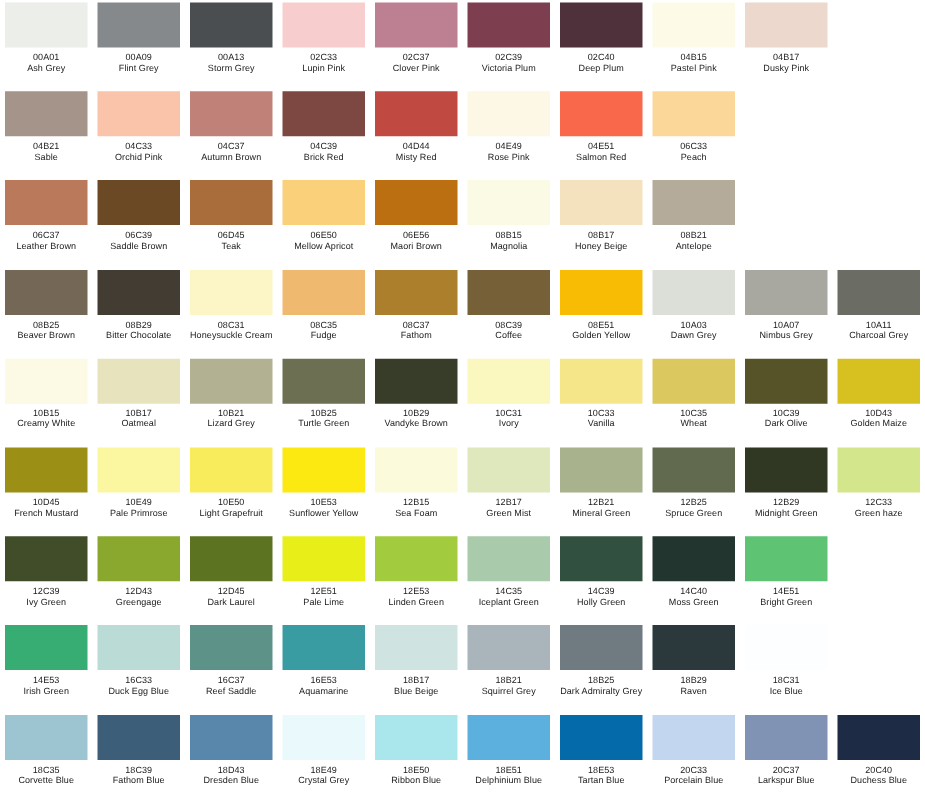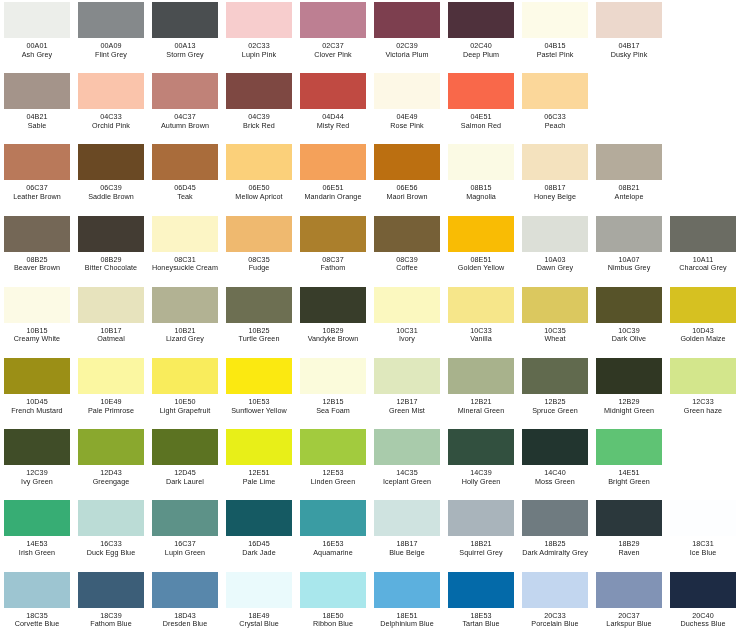--- a/index.html
+++ b/index.html
@@ -204,27 +204,20 @@
       </div>
     </div>
     <div class="swatch-cell">
       <span class="swatch-chip" title="#fbd07a" style="background: rgb(251, 208, 122);"></span>
       <div class="swatch-caption">
         <span class="swatch-code">06E50</span>
         <span class="swatch-name">Mellow Apricot</span>
       </div>
     </div>
     <div class="swatch-cell">
-      <span class="swatch-chip" title="#f4a15a" style="background: rgb(244, 161, 90);"></span>
-      <div class="swatch-caption">
-        <span class="swatch-code">06E51</span>
-        <span class="swatch-name">Mandarin Orange</span>
-      </div>
-    </div>
-    <div class="swatch-cell">
       <span class="swatch-chip" title="#bb6f11" style="background: rgb(187, 111, 17);"></span>
       <div class="swatch-caption">
         <span class="swatch-code">06E56</span>
         <span class="swatch-name">Maori Brown</span>
       </div>
     </div>
     <div class="swatch-cell">
       <span class="swatch-chip" title="#fbfae4" style="background: rgb(251, 250, 228);"></span>
       <div class="swatch-caption">
         <span class="swatch-code">08B15</span>
@@ -534,28 +527,21 @@
       <span class="swatch-chip" title="#bbdcd6" style="background: rgb(187, 220, 214);"></span>
       <div class="swatch-caption">
         <span class="swatch-code">16C33</span>
         <span class="swatch-name">Duck Egg Blue</span>
       </div>
     </div>
     <div class="swatch-cell">
       <span class="swatch-chip" title="#5d9288" style="background: rgb(93, 146, 136);"></span>
       <div class="swatch-caption">
         <span class="swatch-code">16C37</span>
-        <span class="swatch-name">Lupin Green</span>
-      </div>
-    </div>
-    <div class="swatch-cell">
-      <span class="swatch-chip" title="#155a63" style="background: rgb(21, 90, 99);"></span>
-      <div class="swatch-caption">
-        <span class="swatch-code">16D45</span>
-        <span class="swatch-name">Dark Jade</span>
+        <span class="swatch-name">Reef Saddle</span>
       </div>
     </div>
     <div class="swatch-cell">
       <span class="swatch-chip" title="#3a9ca3" style="background: rgb(58, 156, 163);"></span>
       <div class="swatch-caption">
         <span class="swatch-code">16E53</span>
         <span class="swatch-name">Aquamarine</span>
       </div>
     </div>
     <div class="swatch-cell">
@@ -612,21 +598,21 @@
       <span class="swatch-chip" title="#5887ab" style="background: rgb(88, 135, 171);"></span>
       <div class="swatch-caption">
         <span class="swatch-code">18D43</span>
         <span class="swatch-name">Dresden Blue</span>
       </div>
     </div>
     <div class="swatch-cell">
       <span class="swatch-chip" title="#eafafc" style="background: rgb(234, 250, 252);"></span>
       <div class="swatch-caption">
         <span class="swatch-code">18E49</span>
-        <span class="swatch-name">Crystal Blue</span>
+        <span class="swatch-name">Crystal Grey</span>
       </div>
     </div>
     <div class="swatch-cell">
       <span class="swatch-chip" title="#a9e7ec" style="background: rgb(169, 231, 236);"></span>
       <div class="swatch-caption">
         <span class="swatch-code">18E50</span>
         <span class="swatch-name">Ribbon Blue</span>
       </div>
     </div>
     <div class="swatch-cell">

